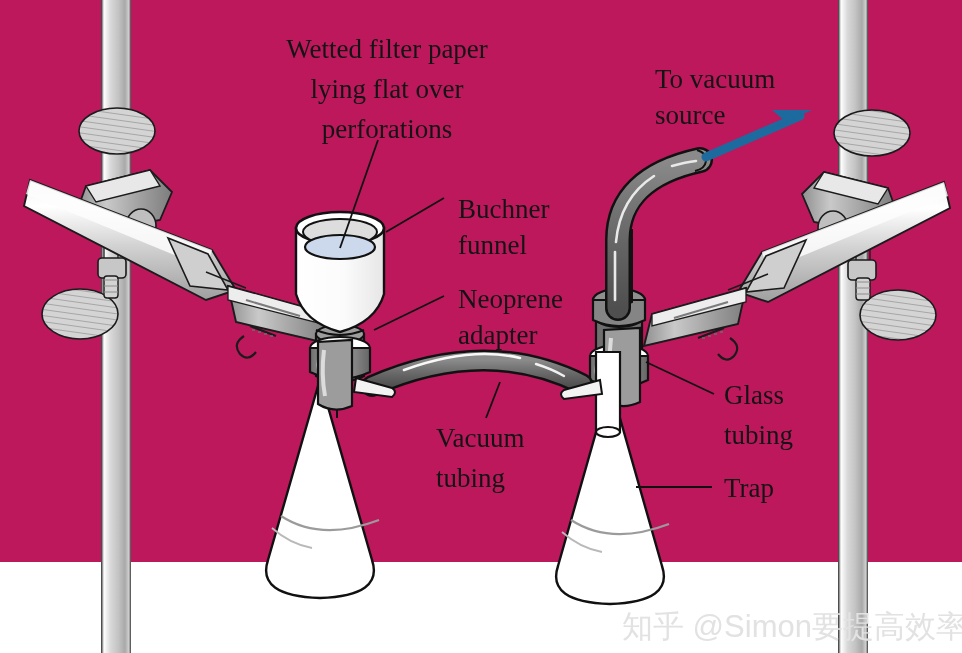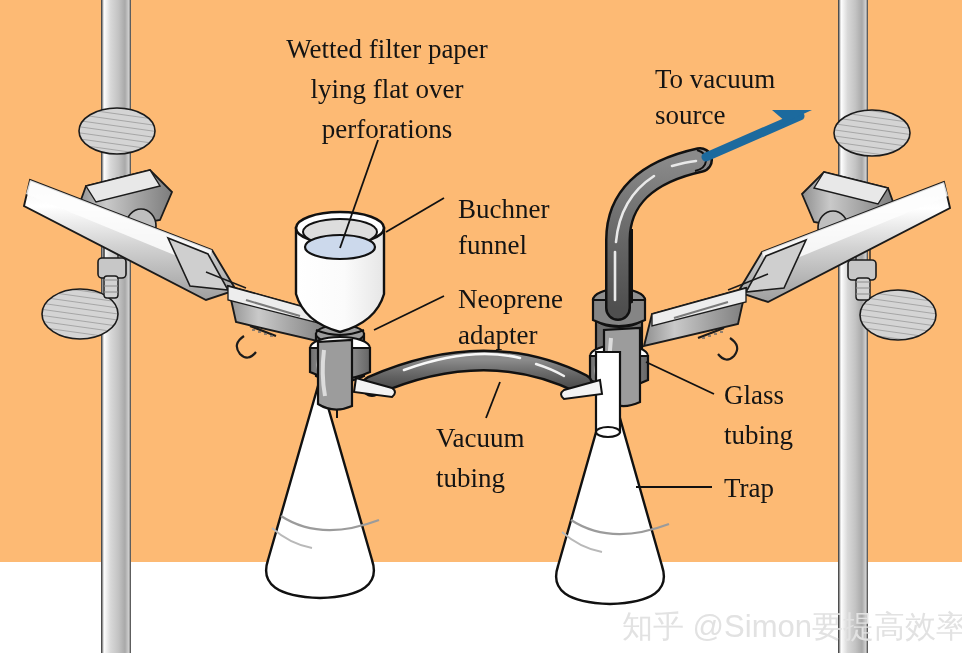--- a/index.html
+++ b/index.html
@@ -1,18 +1,18 @@
 <!DOCTYPE html>
 <html><head>
 <meta charset="utf-8">
 <style>
   html,body{margin:0;padding:0;background:#fff;}
   body{width:962px;height:653px;overflow:hidden;
        font-family:"Liberation Serif",serif;}
-  #stage{position:relative;width:962px;height:562px;background:#fdba74;}
+  #stage{position:relative;width:962px;height:562px;background:#be185d;}
   svg#fig{position:absolute;left:0;top:0;width:962px;height:653px;display:block;}
   .lbl{fill:#141414;font-family:"Liberation Serif",serif;}
   .lbl-title{font-size:27px;}
   .lbl-main{font-size:27px;}
   .wm{font-family:"Liberation Sans",sans-serif;font-size:31px;fill:#e2e2e2;}
   .leader{stroke:#111;stroke-width:1.8;fill:none;}
 </style>
 </head>
 <body>
 

